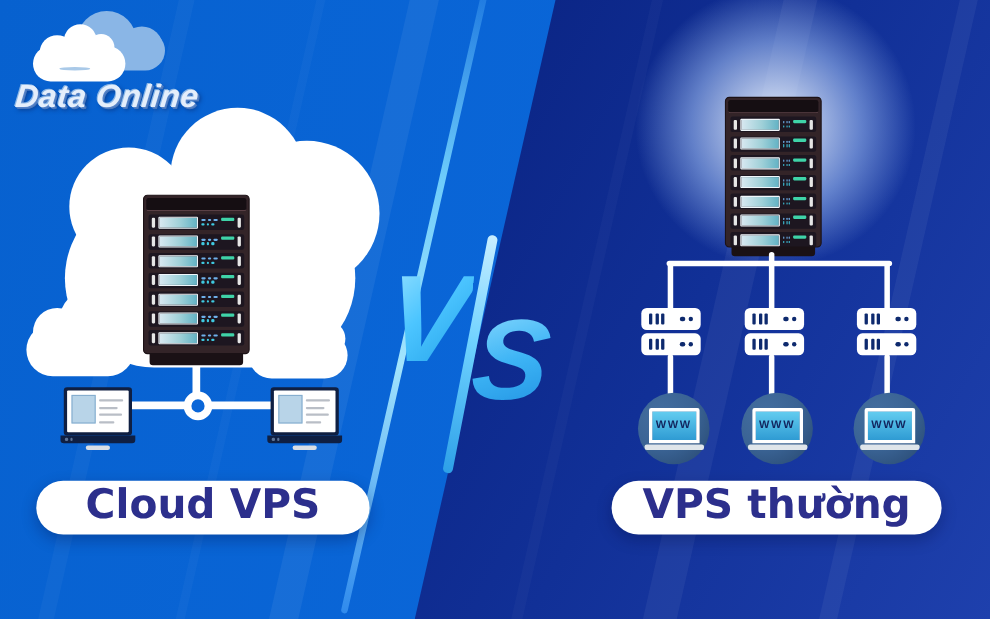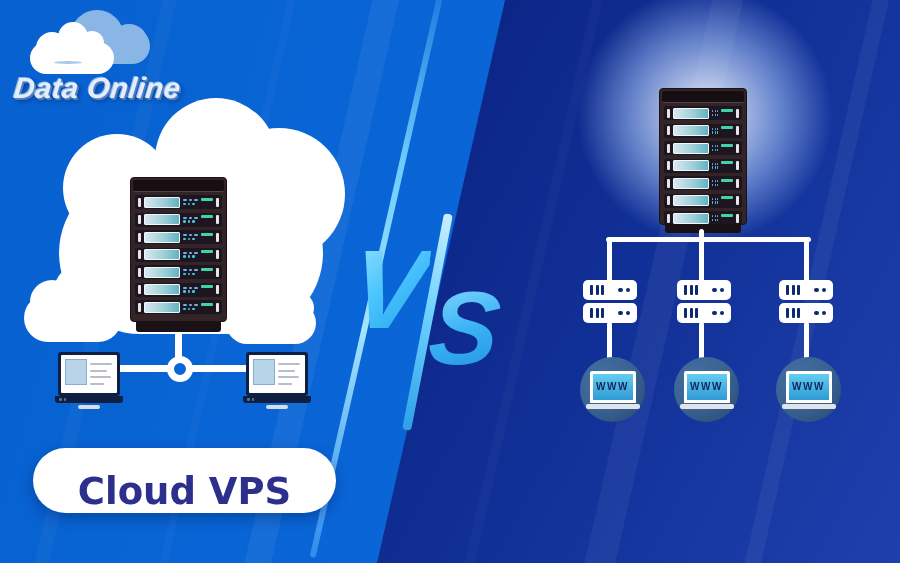--- a/index.html
+++ b/index.html
@@ -137,22 +137,22 @@
   .m-screen{background:#fff;width:100%;height:100%;border-radius:1px;display:flex;gap:3px;padding:4px;box-sizing:border-box;}
   .m-img{width:20px;height:24px;background:#b8d4e8;border:1px solid #86aecf;flex:none;}
   .m-lines{flex:1;display:flex;flex-direction:column;justify-content:space-evenly;}
   .m-lines i{height:2px;background:#b9bec6;border-radius:1px;}
   .m-lines i:nth-child(1){width:95%;}.m-lines i:nth-child(2){width:75%;}
   .m-lines i:nth-child(3){width:90%;}.m-lines i:nth-child(4){width:60%;}
   .m-bezel{width:68px;height:7px;background:#0f1f42;border-radius:0 0 3px 3px;margin-left:-3px;display:flex;align-items:center;gap:2px;padding-left:4px;box-sizing:border-box;}
   .m-bezel i{width:2.5px;height:2.5px;background:#5c7396;border-radius:50%;}
   .m-stand{width:22px;height:4px;background:#d9dee5;border-radius:2px;margin:2px auto 0;}
   
-  .pill{position:absolute;top:448px;height:65px;background:#fff;border-radius:33px;
-    display:flex;align-items:flex-end;justify-content:center;
+  .pill{position:absolute;top:437px;height:49px;background:#fff;border-radius:33px;
+    display:flex;align-items:flex-start;justify-content:center;
     box-shadow:0 5px 14px rgba(0,10,60,.3);}
   .pill-left{left:33px;width:303px;}
   .pill-right{left:556px;width:300px;}
   .pill-text{font-family:"DejaVu Sans","Liberation Sans",sans-serif;font-weight:700;font-size:37px;color:#2c2f8c;white-space:nowrap;}
 </style>
 </head>
 <body>
 
 <div id="canvas">
 
@@ -600,14 +600,17 @@
   </div>
   <div class="pc-circle pc2">
     <div class="lap-screen">WWW</div>
     <div class="lap-base"></div>
   </div>
   <div class="pc-circle pc3">
     <div class="lap-screen">WWW</div>
     <div class="lap-base"></div>
   </div>
 
+  <div class="pill pill-right">
+    <span class="pill-text">VPS thường</span>
+  </div>
 
 </div>
 
 </body></html>

